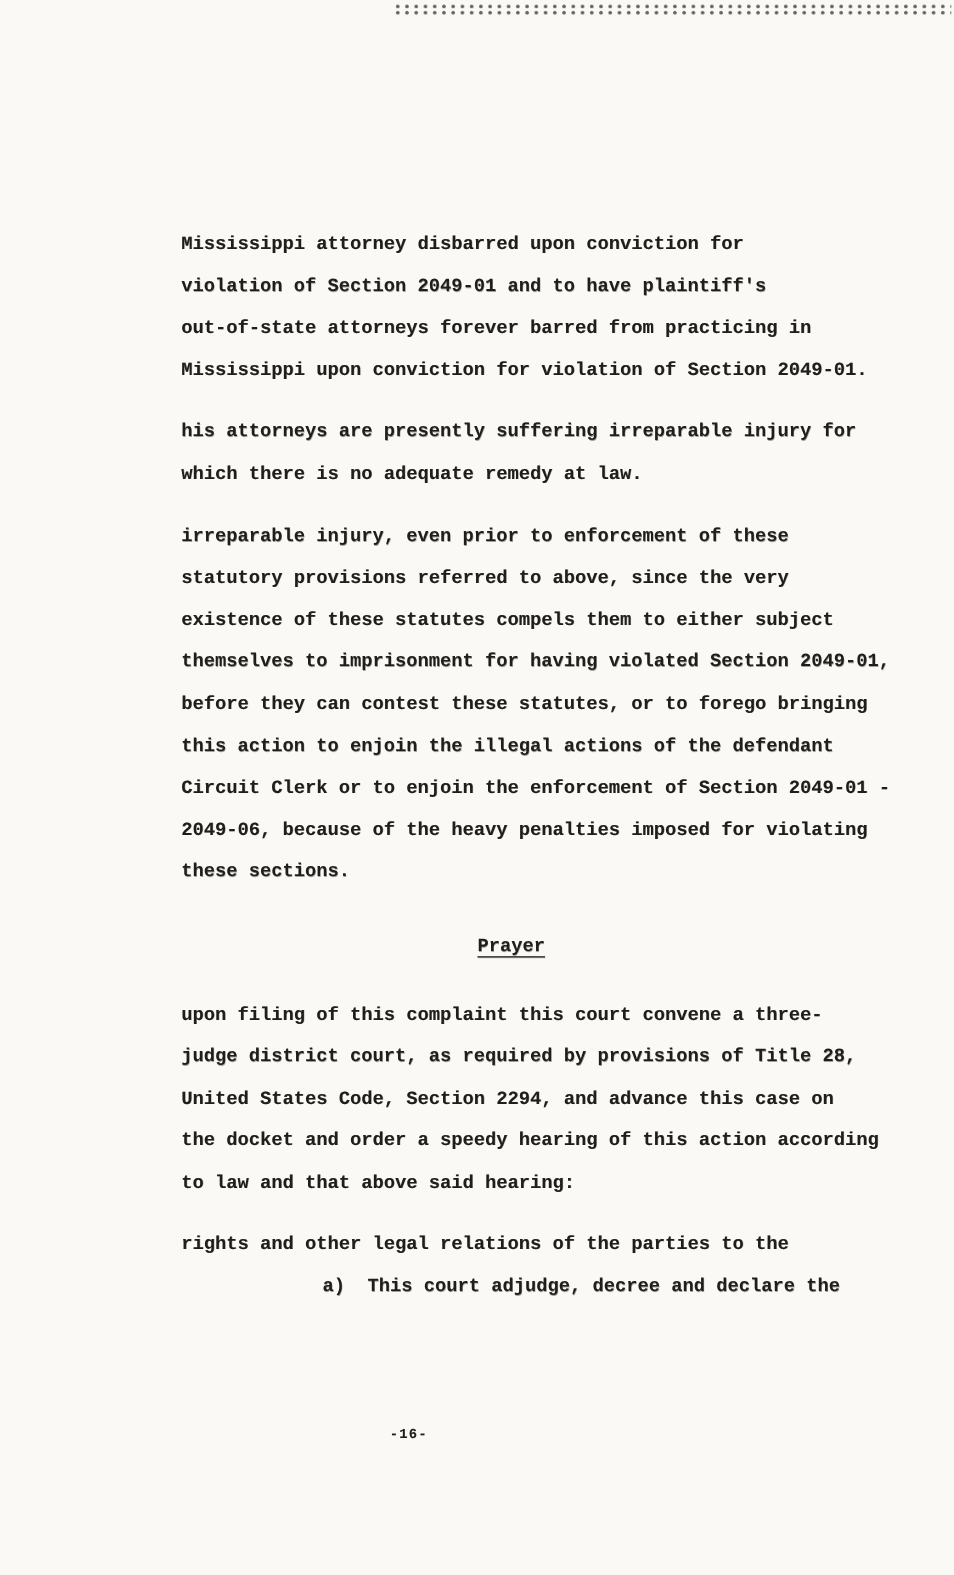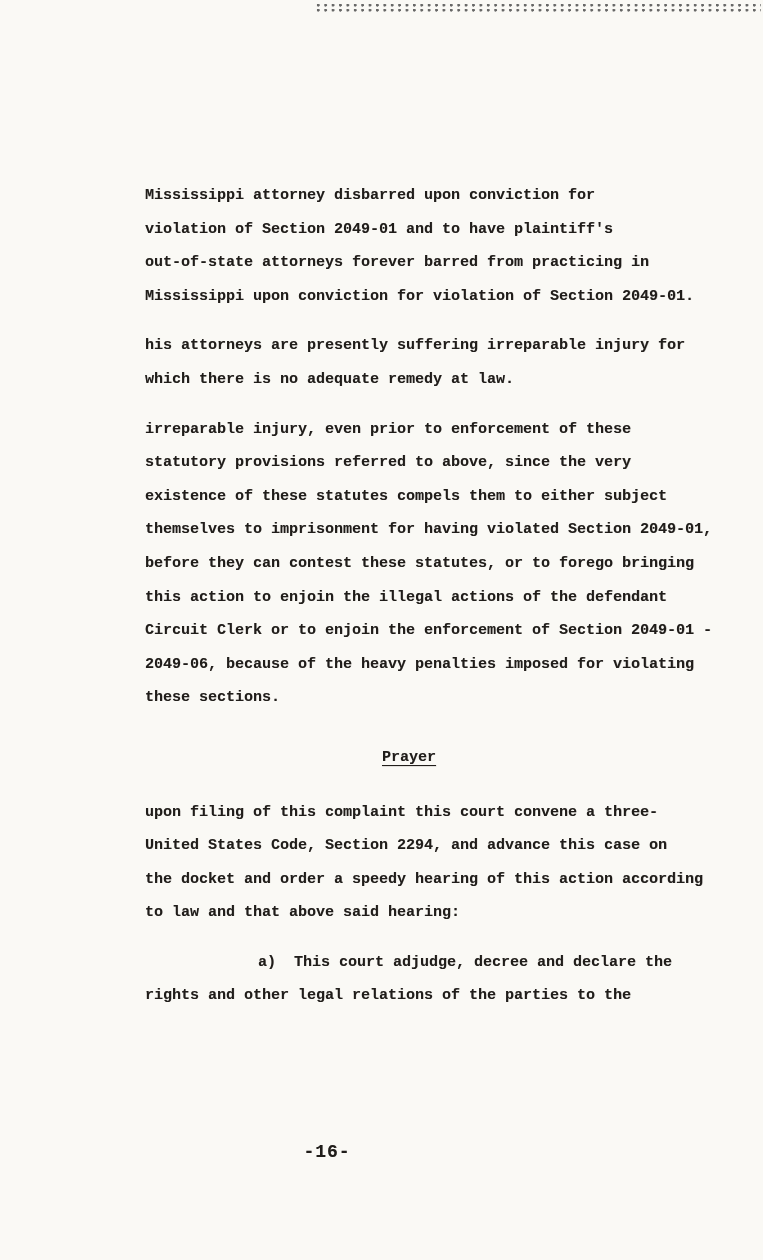--- a/index.html
+++ b/index.html
@@ -35,21 +35,21 @@
   .doc-heading { text-align: center; margin: 26px 0 21px; }
   .heading-text {
     font-weight: 700;
     text-decoration: underline;
     text-underline-offset: 4px;
   }
   .page-number {
     position: absolute;
     top: 1142px; left: 0; width: 654px;
     text-align: center;
-    font-size: 18px;
+    font-size: 11px;
     font-weight: 600;
     letter-spacing: 1px;
     text-shadow: 0.3px 0.3px 0.5px rgba(30,28,25,0.40);
   }
 </style>
 </head>
 <body>
 
 <div class="page">
   <div class="perforation"></div>
@@ -71,23 +71,24 @@
         <div class="doc-line">themselves to imprisonment for having violated Section 2049-01,</div>
         <div class="doc-line">before they can contest these statutes, or to forego bringing</div>
         <div class="doc-line">this action to enjoin the illegal actions of the defendant</div>
         <div class="doc-line">Circuit Clerk or to enjoin the enforcement of Section 2049-01 -</div>
         <div class="doc-line">2049-06, because of the heavy penalties imposed for violating</div>
         <div class="doc-line">these sections.</div>
       </div>
       <div class="doc-heading"><span class="heading-text">Prayer</span></div>
       <div class="doc-paragraph">
         <div class="doc-line">upon filing of this complaint this court convene a three-</div>
+        <div class="doc-line">judge district court, as required by provisions of Title 28,</div>
         <div class="doc-line">United States Code, Section 2294, and advance this case on</div>
         <div class="doc-line">the docket and order a speedy hearing of this action according</div>
         <div class="doc-line">to law and that above said hearing:</div>
       </div>
       <div class="doc-paragraph">
+        <div class="doc-line">rights and other legal relations of the parties to the</div>
         <div class="doc-line indent-deep">a)  This court adjudge, decree and declare the</div>
-        <div class="doc-line">rights and other legal relations of the parties to the</div>
       </div>
     </div>
   <div class="page-number">-16-</div>
 </div>
 
 </body></html>

